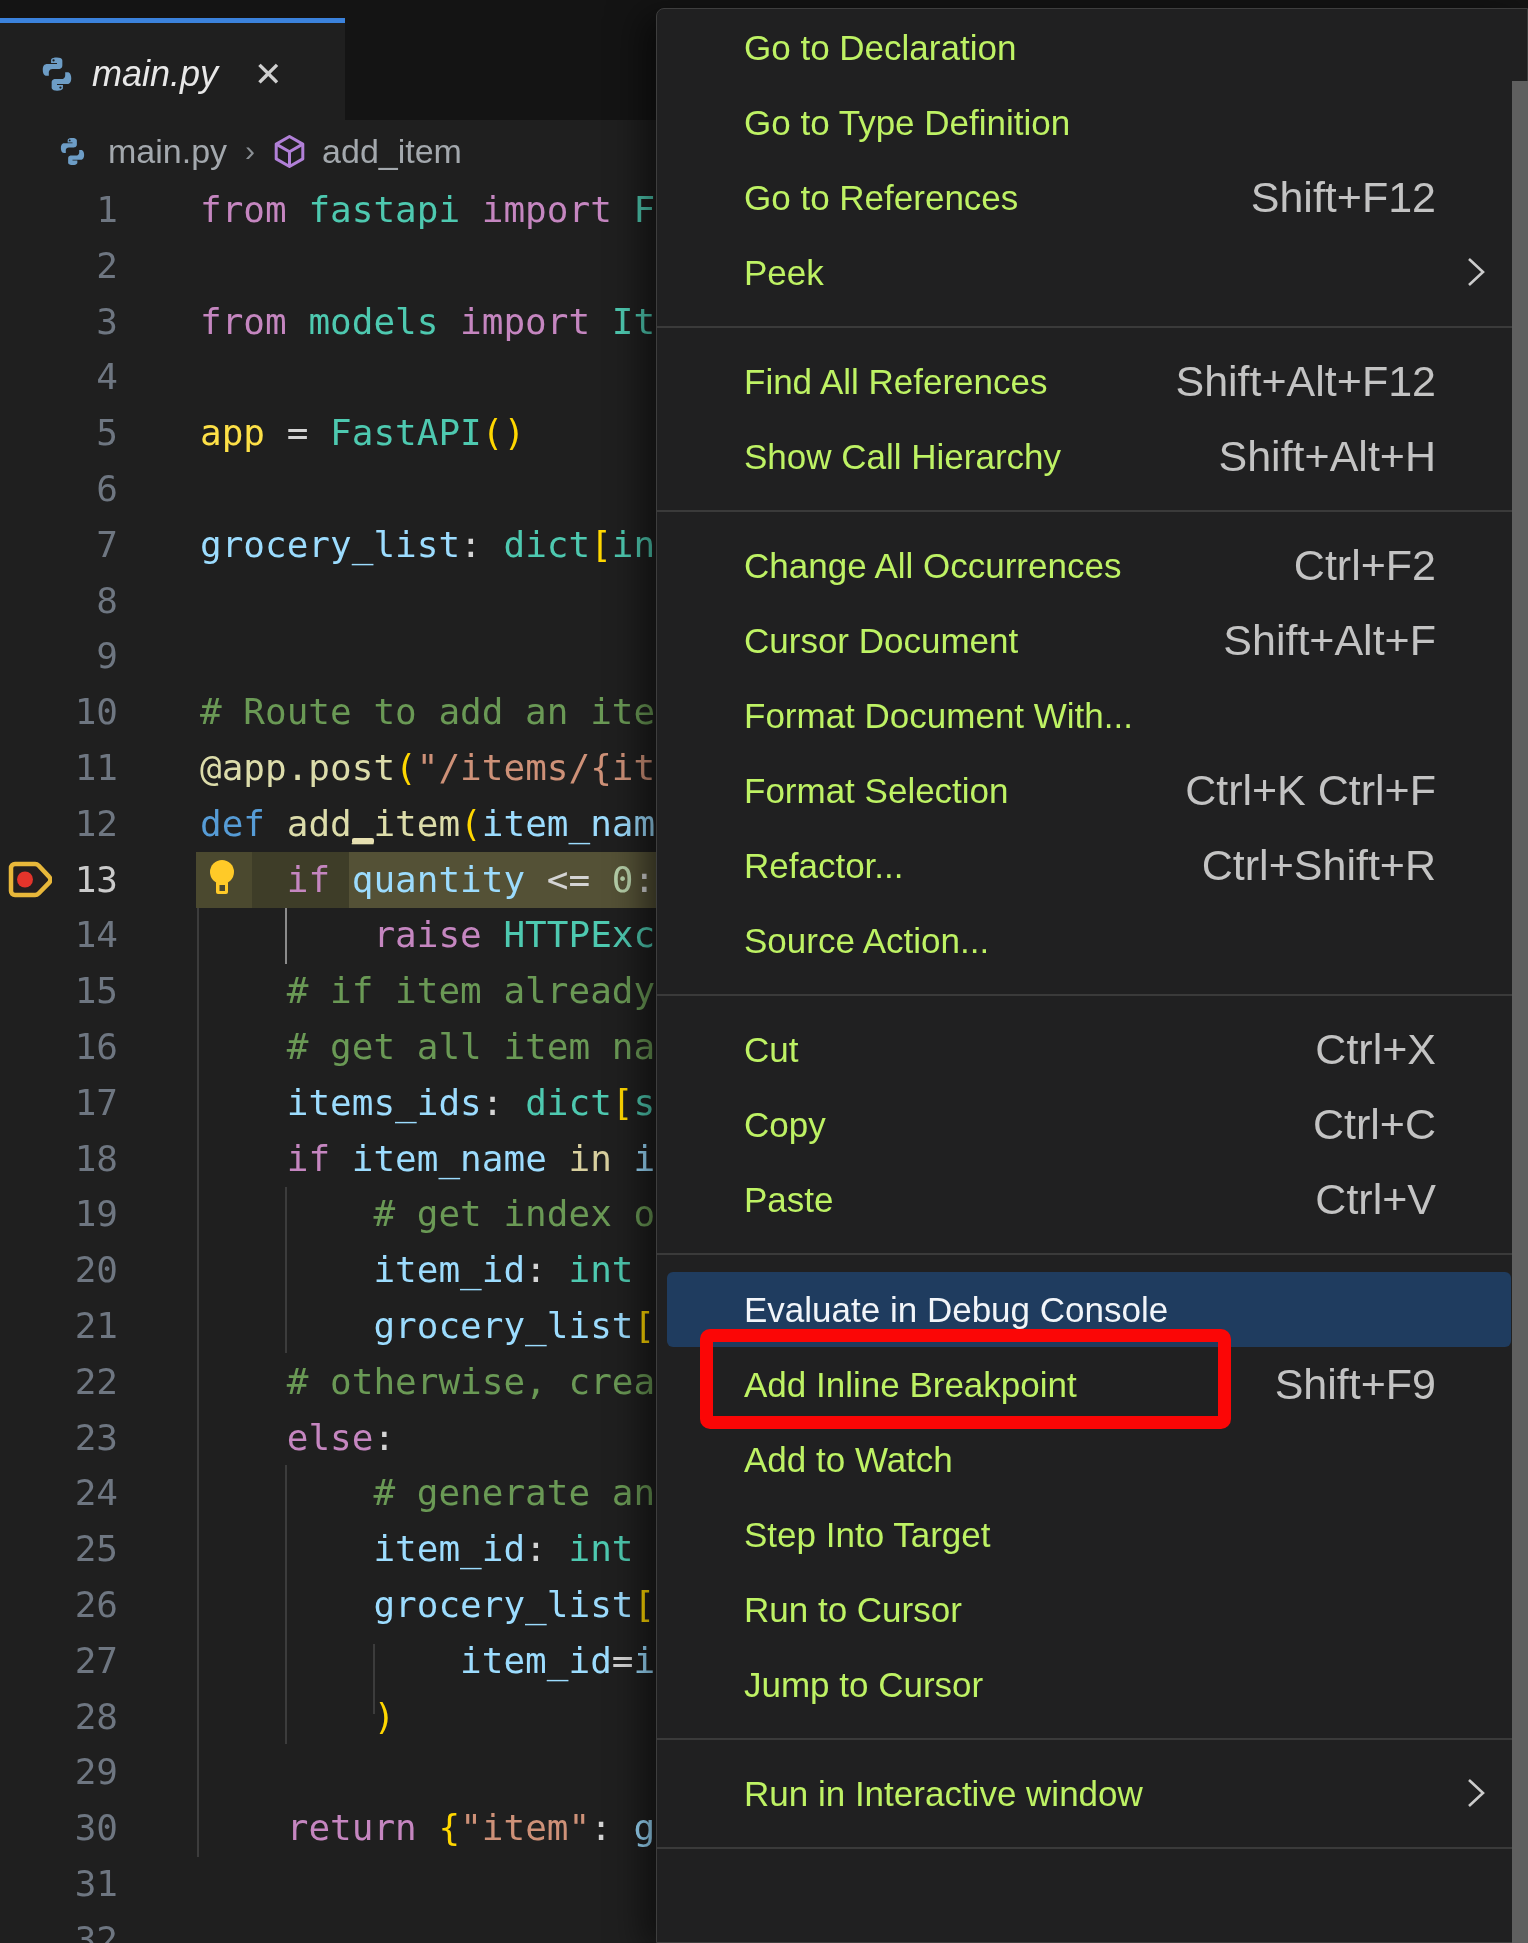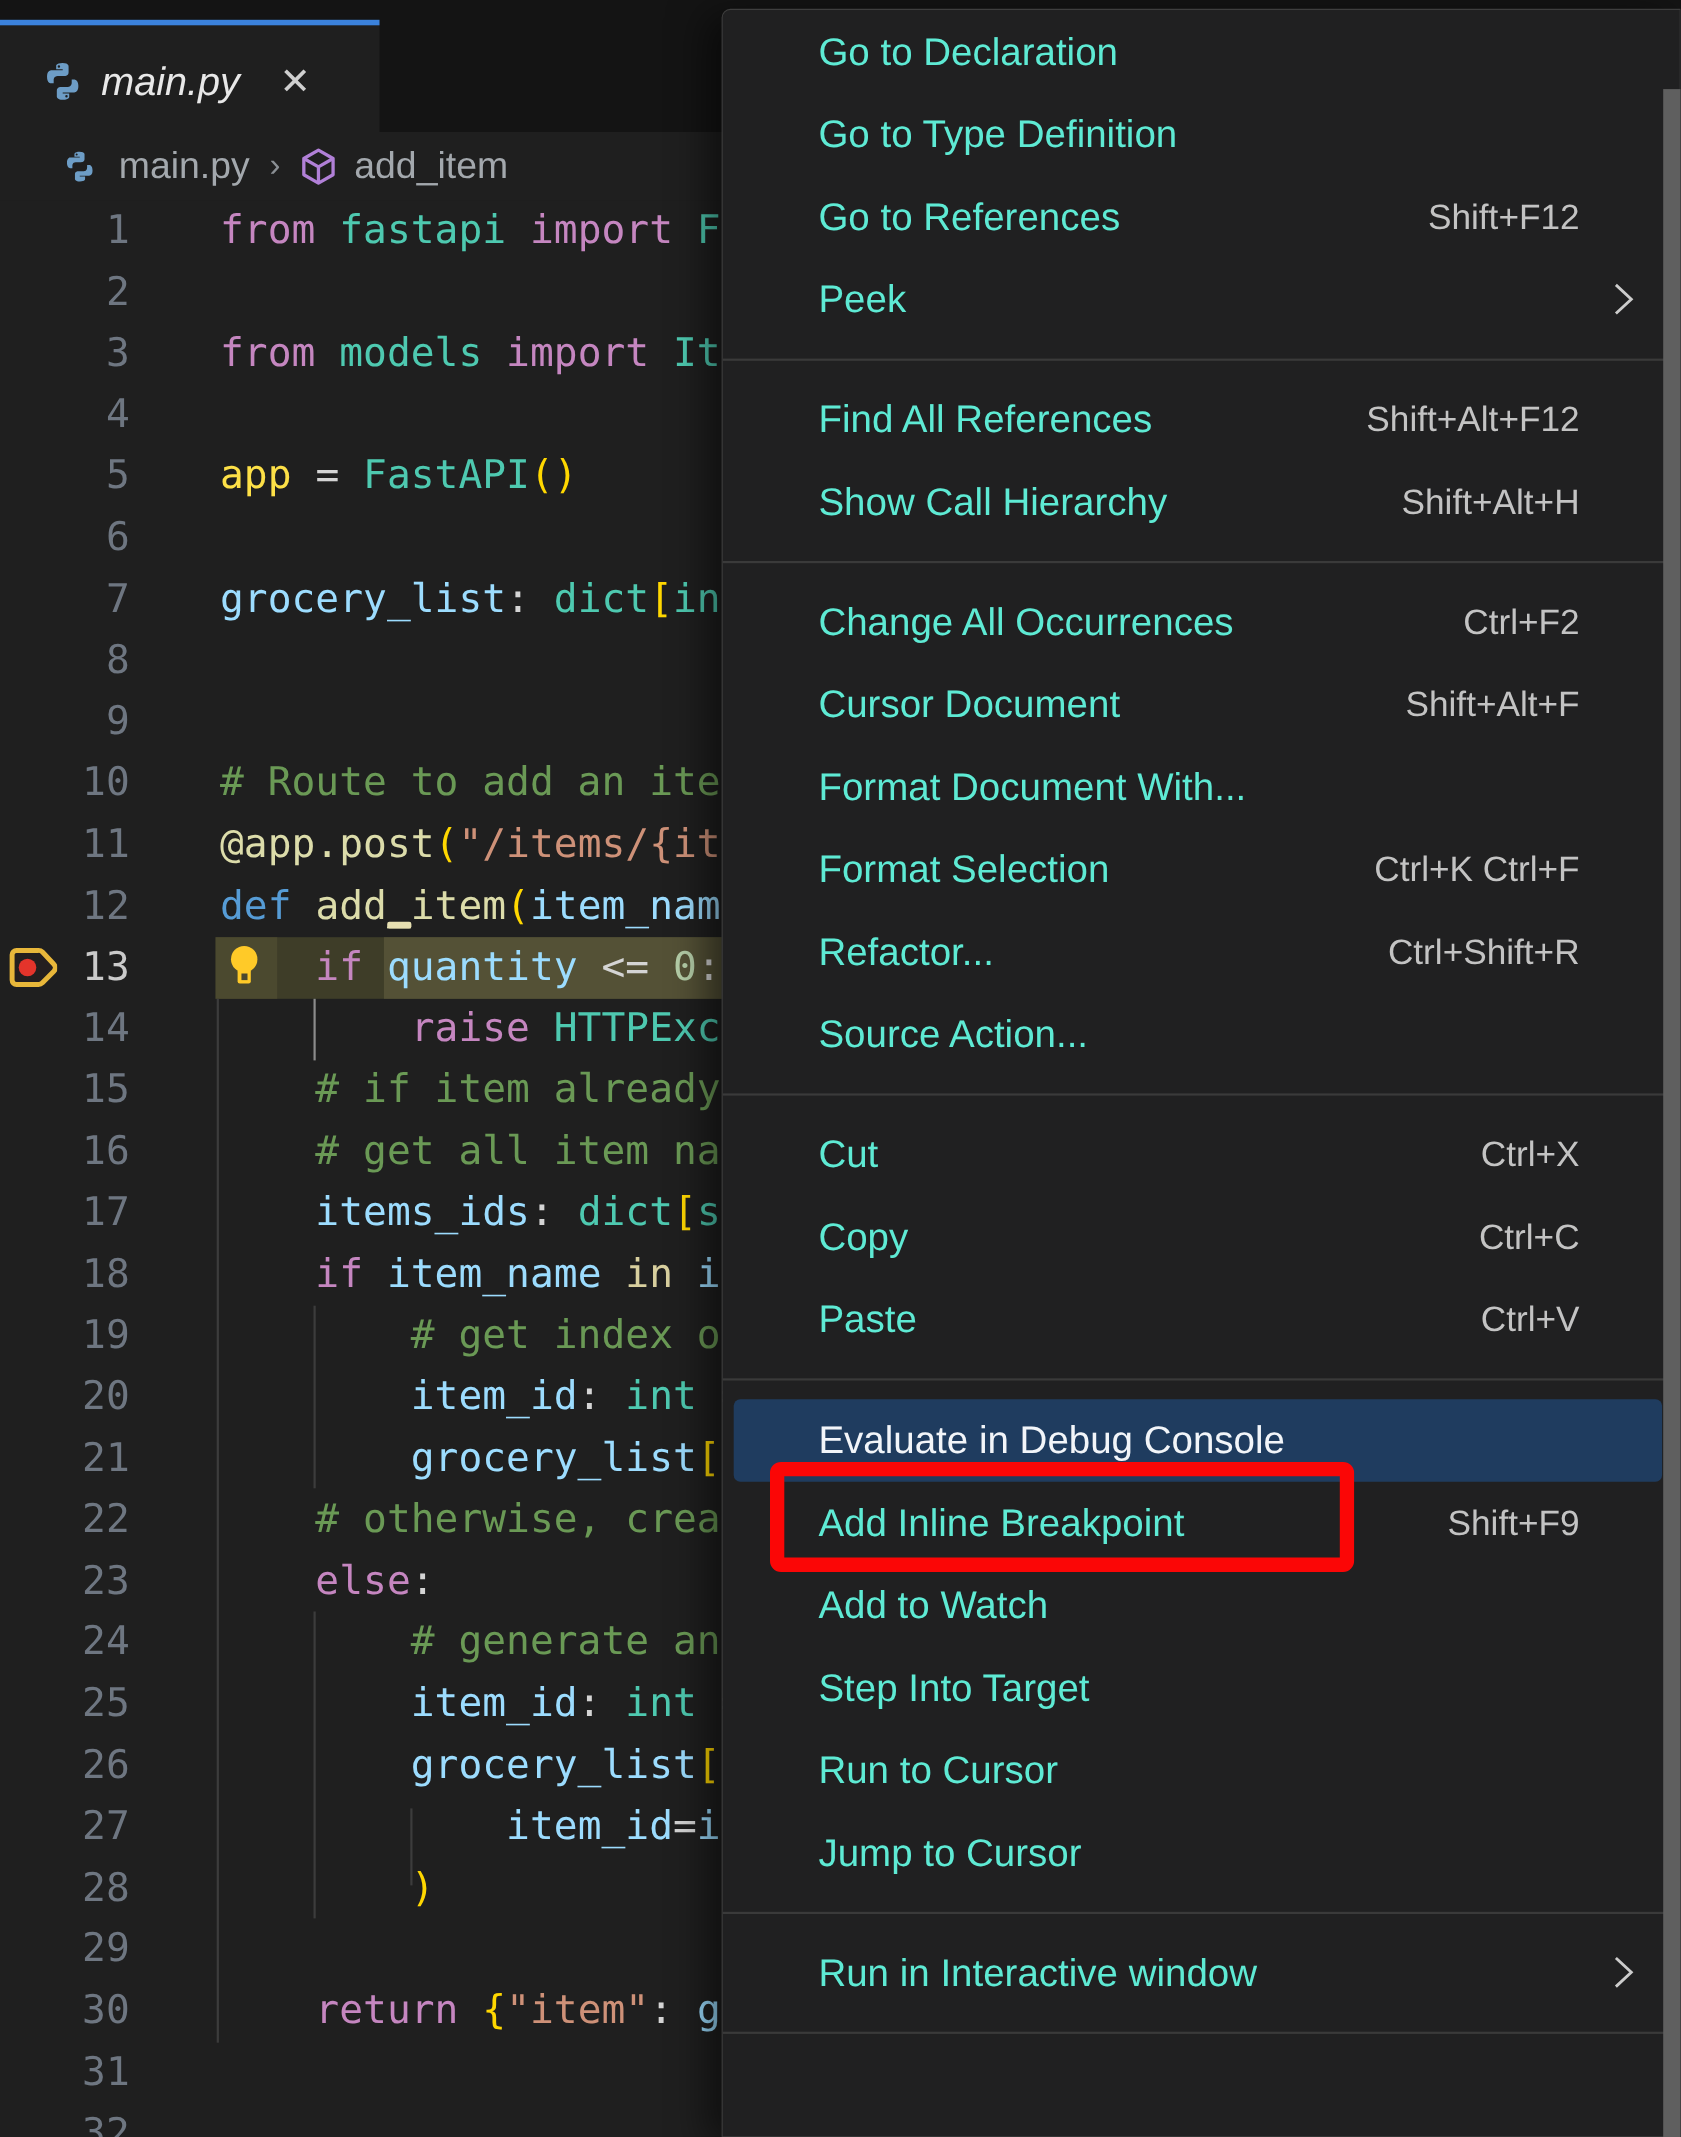--- a/index.html
+++ b/index.html
@@ -35,22 +35,22 @@
   .bp{position:absolute;left:8px;top:6px;width:44px;height:44px;z-index:3;}
   .guide{position:absolute;width:2px;background:#3c3c3c;z-index:1;}
   .guide.bright{background:#8b8b8b;}
   #cream-dash{position:absolute;left:352px;top:838px;width:22px;height:6px;background:#e7e0b2;
               border-radius:2px;z-index:3;}
   
   #menu{position:absolute;left:656px;top:8px;width:872px;height:1935px;background:#202021;
         border:1px solid #3e3e3e;border-radius:8px 0 0 0;box-sizing:border-box;z-index:10;
         box-shadow:-14px 6px 34px rgba(0,0,0,.5);padding-top:1px;}
   .mitem{position:relative;height:75px;display:flex;align-items:center;cursor:pointer;}
-  .mitem .lbl{margin-left:87px;font-size:35px;color:#5eead4;}
-  .mitem .sc{position:absolute;right:91px;font-size:32px;color:#c3c3c3;}
+  .mitem .lbl{margin-left:87px;font-size:35px;color:#bef264;}
+  .mitem .sc{position:absolute;right:91px;font-size:43px;color:#c3c3c3;}
   .mitem .chev{position:absolute;right:40px;top:21px;width:22px;height:32px;}
   .mitem.selected{background:#1f3c5f;border-radius:6px;margin:1px 16px 0 10px;}
   .mitem.selected .lbl{margin-left:77px;color:#f2f5f9;}
   .msep{height:34px;display:flex;align-items:center;}
   .msep .ln{width:100%;height:2px;background:#3a3a3a;}
   #menu-scrollthumb{position:absolute;left:1512px;top:81px;width:16px;height:1862px;
                     background:#5f5f5f;z-index:11;}
   
   #annotation{position:absolute;left:700px;top:1329px;width:531px;height:100px;box-sizing:border-box;
               border:13px solid #fb0606;border-radius:10px;z-index:20;}

